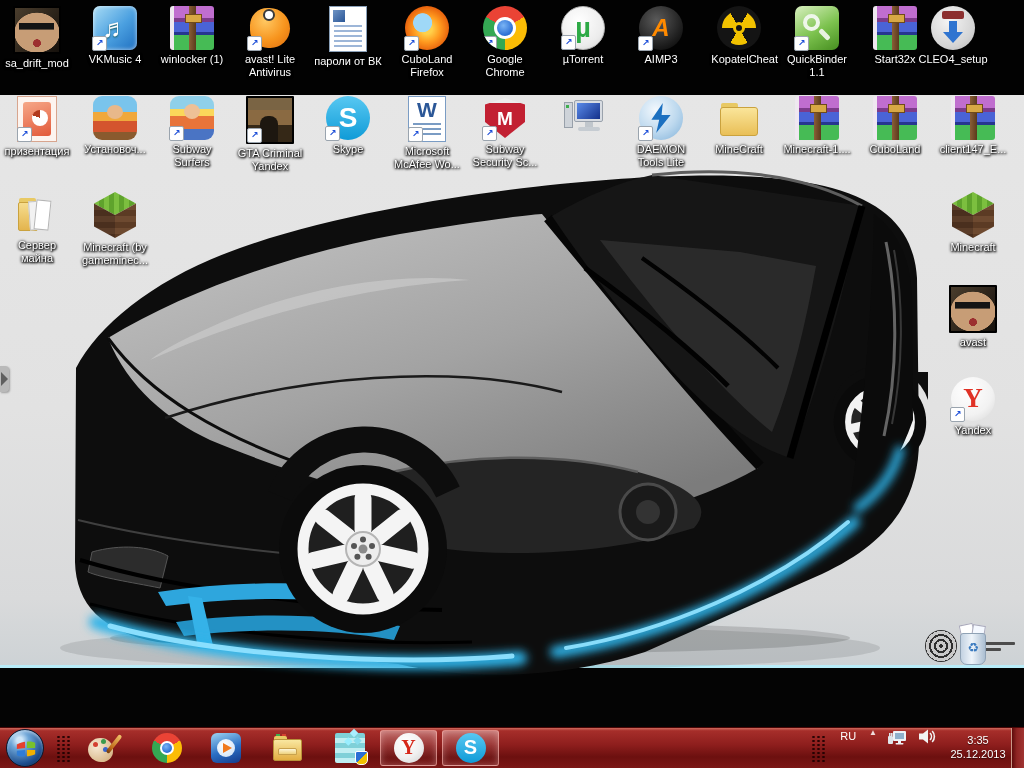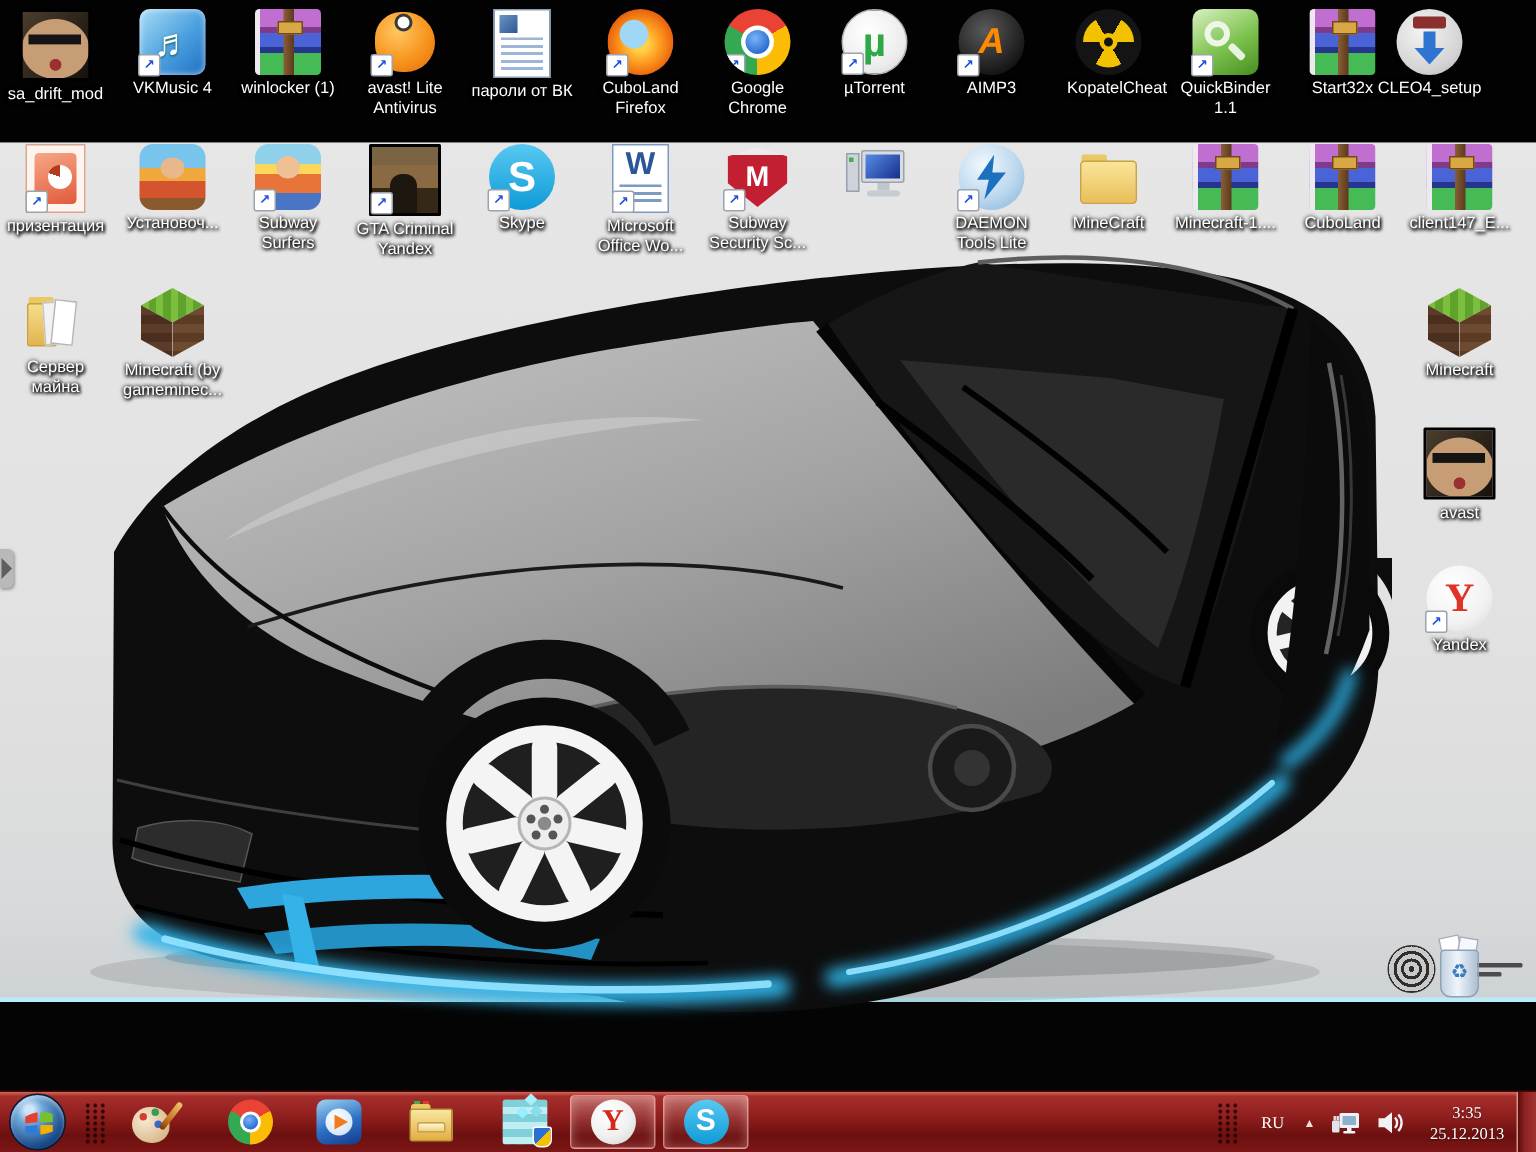--- a/index.html
+++ b/index.html
@@ -182,21 +182,21 @@
     repeating-linear-gradient(90deg,rgba(255,255,255,.5) 0 5px,rgba(30,120,130,.35) 5px 10px);border-radius:2px;}
   .ti.mc .sp{position:absolute;left:16px;top:-3px;width:6px;height:6px;background:#aef;transform:rotate(45deg);
     box-shadow:8px 3px 0 #8de,2px 10px 0 #9ef;}
   .ti.mc .shield{position:absolute;right:-3px;bottom:-2px;width:13px;height:14px;border:1px solid #fff;
     border-radius:2px 2px 5px 5px;background:linear-gradient(135deg,#2b6fd4 0 50%,#f2c200 50%);box-sizing:border-box;}
   .ti.ybrowser{border-radius:50%;background:radial-gradient(circle at 38% 30%,#fff,#f0f0f0 55%,#d0d0d0);}
   .ti.ybrowser .g{position:absolute;inset:0;color:#d6281a;font-size:20px;font-weight:bold;line-height:29px;text-align:center;
     font-family:"Liberation Serif","DejaVu Serif",serif;}
   .ti.skype{border-radius:50%;background:linear-gradient(180deg,#58c8f2,#0f9bd7);}
   .ti.skype .g{position:absolute;inset:0;color:#fff;font-size:20px;font-weight:bold;line-height:29px;text-align:center;}
-  .tray{position:absolute;right:14px;top:0;height:41px;display:flex;align-items:center;gap:9px;color:#fff;font-family:Liberation Serif, serif;}
+  .tray{position:absolute;right:14px;top:0;height:41px;display:flex;align-items:flex-start;gap:9px;color:#fff;}
   .tray .lang{font-size:11px;padding:2px 4px;cursor:default;}
   .tray .caret{font-size:8px;color:#f0dede;}
   .tray svg{display:block;}
   .clock{text-align:center;font-size:11px;line-height:14px;padding-top:5px;padding-bottom:5px;min-width:64px;
     text-shadow:0 1px 1px rgba(0,0,0,.6);}
   .showdesk{position:absolute;right:0;top:0;width:13px;height:41px;
     background:linear-gradient(90deg,#5e0b0b,#8e2422 40%,#a03432);border-left:1px solid #c98;box-sizing:border-box;}
 </style>
 </head>
 <body>
@@ -463,21 +463,21 @@
         </div>
         <div class="dlabel">Skype</div>
       </div>
       <div class="dicon" style="left: 388px; top: 96px;">
         <div class="ia word">
           <span class="g">W</span>
           <span class="lines"></span>
           <span class="sc">↗</span>
         </div>
         <div class="dlabel">Microsoft
-Office Wo...</div>
+McAfee Wo...</div>
       </div>
       <div class="dicon" style="left: 466px; top: 96px;">
         <div class="ia mcafee">
           <span class="shield"></span>
           <span class="m">M</span>
           <span class="sc">↗</span>
         </div>
         <div class="dlabel">Subway
 Security Sc...</div>
       </div>

